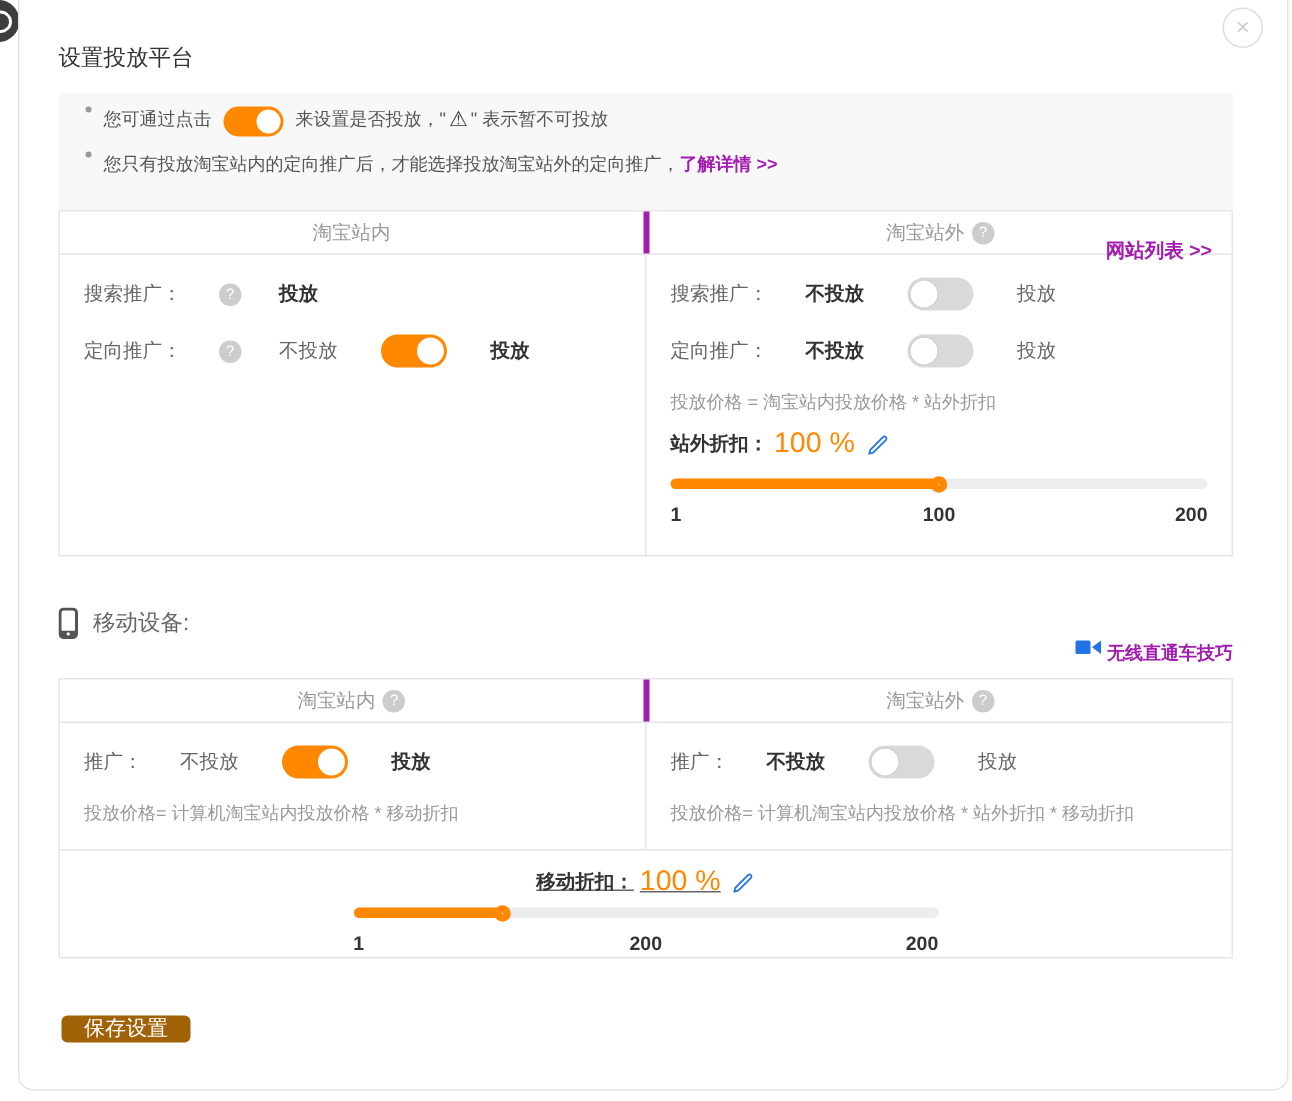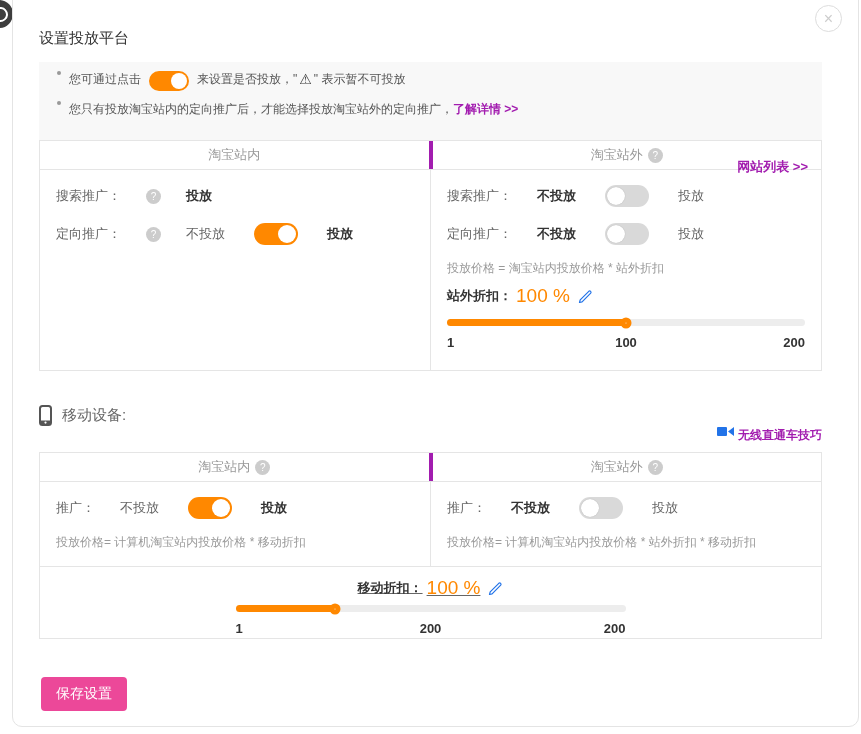--- a/index.html
+++ b/index.html
@@ -79,22 +79,22 @@
   .w50 { width:50%; } .p50 { left:50%; }
   .w25 { width:25.6%; } .p25 { left:25.6%; }
   .slabels { position:relative; display:flex; justify-content:space-between; margin-top:9px;
     font-size:13px; font-weight:bold; color:#333; line-height:16px; }
   .slabels .mid { position:absolute; left:50%; transform:translateX(-50%); }
 
   .mfooter { border-top:1px solid #e5e5e5; padding:8px 16px 0; height:72px; }
   .mfooter .discount { justify-content:center; margin-top:2px;text-decoration:underline; }
   .mslider { width:390px; margin:6px auto 0; }
 
-  .save { margin-top:38px; margin-left:2px; background:#ec4899; color:#fff; border:none; border-radius:4px;
-    font-size:14px; height:34px; padding:0 15px; cursor:pointer; font-family:inherit; }
+  .save { margin-top:38px; margin-left:2px; background:#a16207; color:#fff; border:none; border-radius:4px;
+    font-size:14px; height:18px; padding:0 15px; cursor:pointer; font-family:inherit; }
 </style>
 </head>
 <body>
 
 <div class="bubble"></div>
 
 <div class="modal">
   <div class="close">×</div>
 
   <h1 class="title">设置投放平台</h1>

